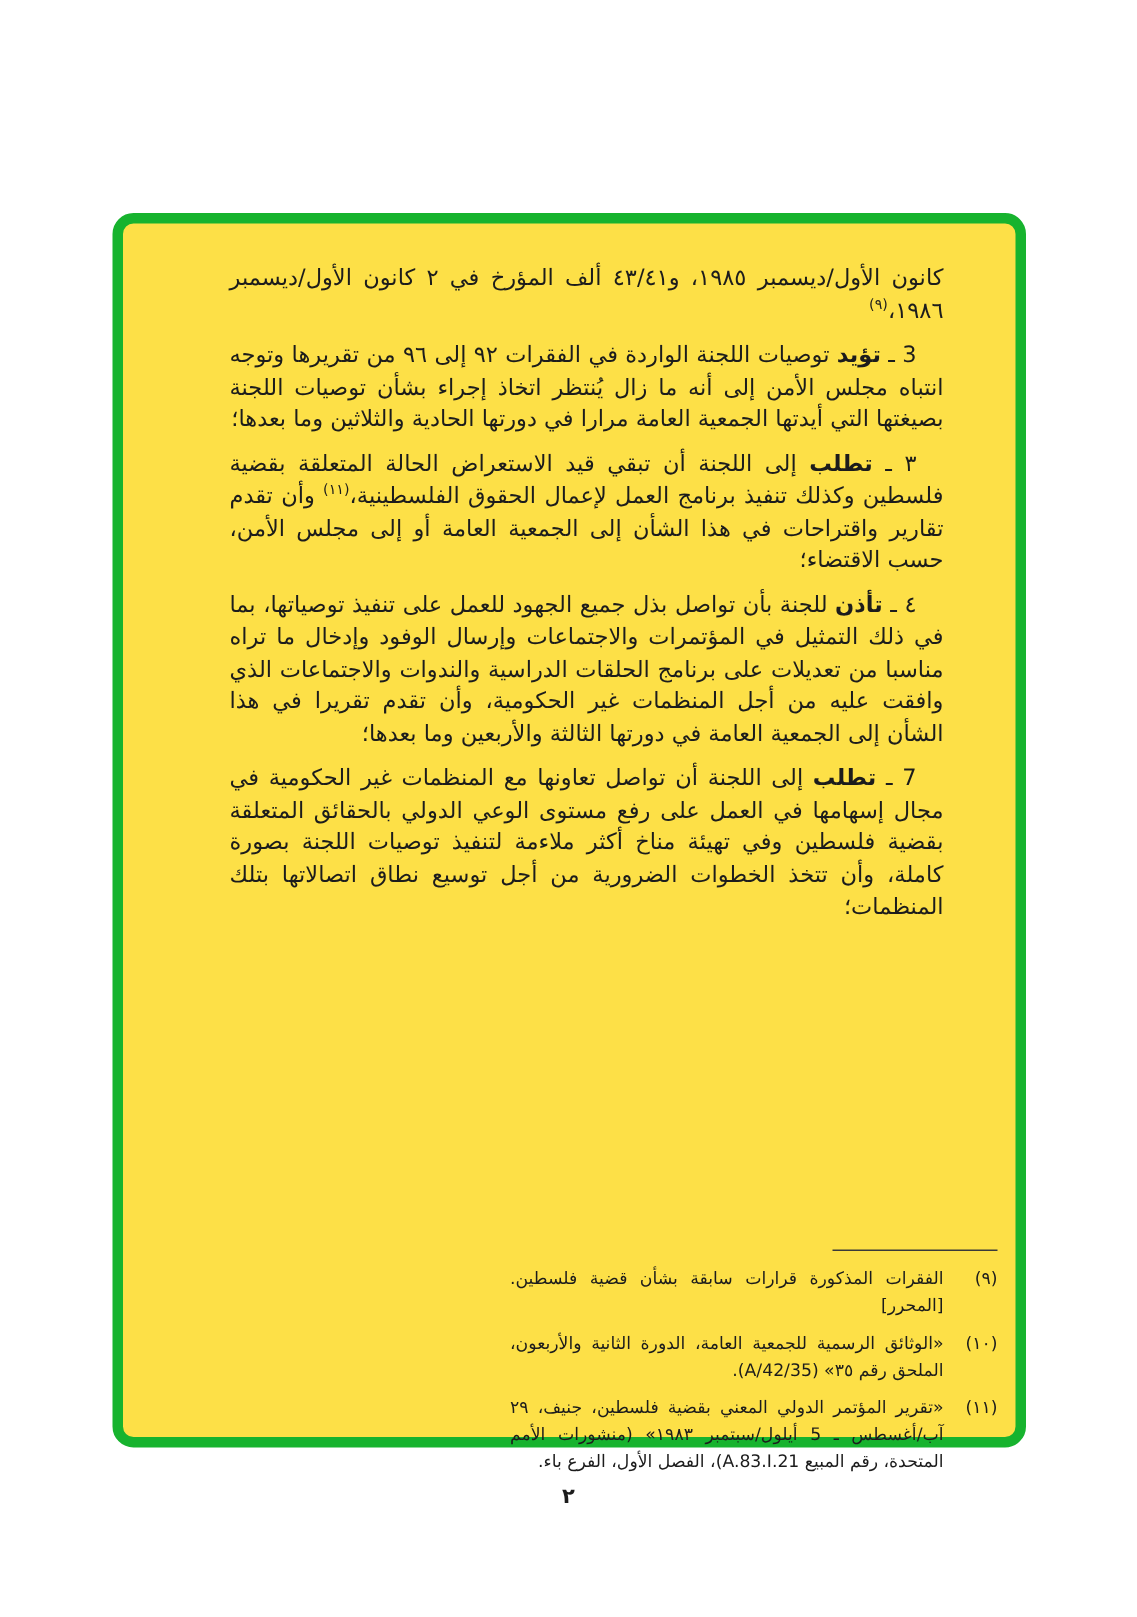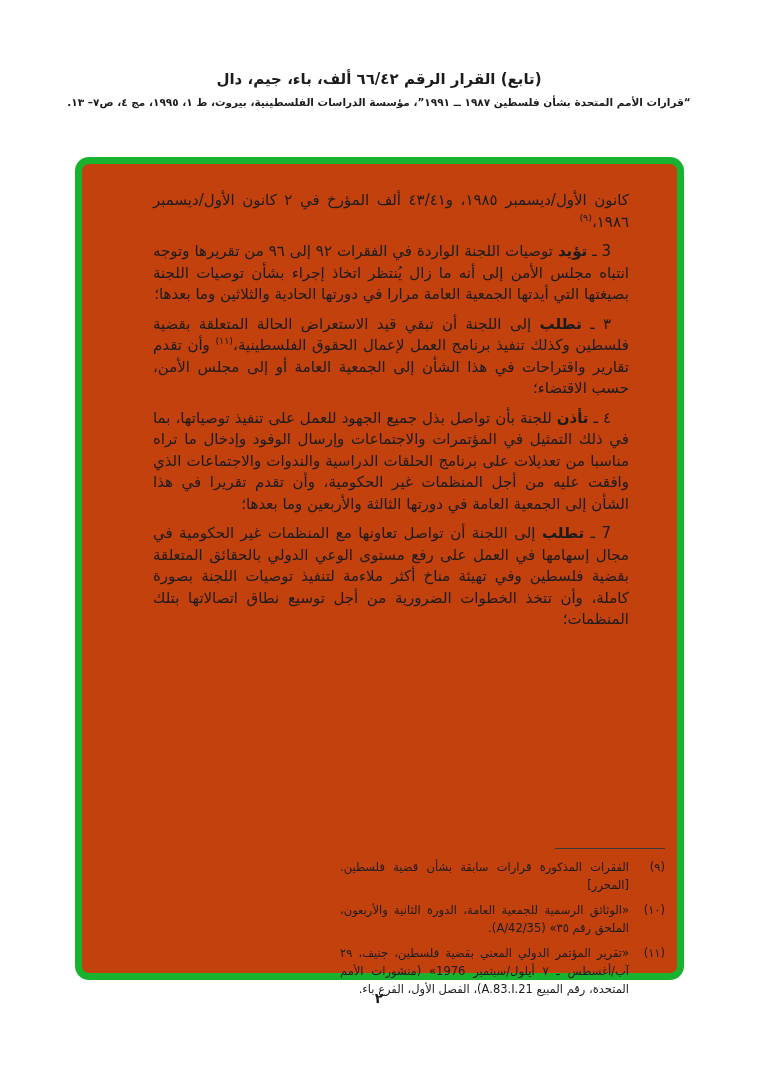--- a/index.html
+++ b/index.html
@@ -10,21 +10,21 @@
   .page{position:relative;width:758px;height:1078px;}
 
   
   .page-header{position:absolute;top:70px;left:0;right:0;text-align:center;}
   .header-title{font-size:15px;font-weight:bold;letter-spacing:0;}
   .header-source{font-size:10.5px;font-weight:bold;margin-top:8px;}
 
   
   .green-box{
     position:absolute;top:142px;left:75px;width:595px;height:809px;
-    border:7px solid #17b32e;border-radius:14px;background:#c2410c;margin-top:15px;
+    border:7px solid #17b32e;border-radius:14px;background:#fde047;
   }
 
   
   .body-text{
     position:absolute;top:26px;right:48px;width:476px;
     font-size:15px;line-height:21.5px;text-align:justify;
   }
   .body-text p{margin:0;}
   .body-text p + p{margin-top:8px;}
   .body-text p.indent{text-indent:18px;}
@@ -45,24 +45,20 @@
   .page-number{
     position:absolute;top:990px;left:0;right:0;text-align:center;
     font-size:14px;font-weight:bold;
   }
 </style>
 </head>
 <body>
 
 <div class="page">
 
-  <header class="page-header">
-    <div class="header-title">(تابع) القرار الرقم ٦٦/٤٢ ألف، باء، جيم، دال</div>
-    <div class="header-source">“قرارات الأمم المتحدة بشأن فلسطين ١٩٨٧ ــ ١٩٩١”، مؤسسة الدراسات الفلسطينية، بيروت، ط ١، ١٩٩٥، مج ٤، ص٧– ١٣.</div>
-  </header>
 
   <div class="green-box" style="border-color: rgb(23, 179, 46);">
     <div class="body-text">
         <p><span class="seg-normal">كانون الأول/ديسمبر ١٩٨٥، و٤٣/٤١ ألف المؤرخ في ٢ كانون الأول/ديسمبر ١٩٨٦،</span><sup class="seg-sup">(٩)</sup></p>
         <p class="indent"><span class="seg-normal">3 ـ </span><span class="seg-bold">تؤيد</span><span class="seg-normal"> توصيات اللجنة الواردة في الفقرات ٩٢ إلى ٩٦ من تقريرها وتوجه انتباه مجلس الأمن إلى أنه ما زال يُنتظر اتخاذ إجراء بشأن توصيات اللجنة بصيغتها التي أيدتها الجمعية العامة مرارا في دورتها الحادية والثلاثين وما بعدها؛</span></p>
         <p class="indent"><span class="seg-normal">٣ ـ </span><span class="seg-bold">تطلب</span><span class="seg-normal"> إلى اللجنة أن تبقي قيد الاستعراض الحالة المتعلقة بقضية فلسطين وكذلك تنفيذ برنامج العمل لإعمال الحقوق الفلسطينية،</span><sup class="seg-sup">(١١)</sup><span class="seg-normal"> وأن تقدم تقارير واقتراحات في هذا الشأن إلى الجمعية العامة أو إلى مجلس الأمن، حسب الاقتضاء؛</span></p>
         <p class="indent"><span class="seg-normal">٤ ـ </span><span class="seg-bold">تأذن</span><span class="seg-normal"> للجنة بأن تواصل بذل جميع الجهود للعمل على تنفيذ توصياتها، بما في ذلك التمثيل في المؤتمرات والاجتماعات وإرسال الوفود وإدخال ما تراه مناسبا من تعديلات على برنامج الحلقات الدراسية والندوات والاجتماعات الذي وافقت عليه من أجل المنظمات غير الحكومية، وأن تقدم تقريرا في هذا الشأن إلى الجمعية العامة في دورتها الثالثة والأربعين وما بعدها؛</span></p>
         <p class="indent"><span class="seg-normal">7 ـ </span><span class="seg-bold">تطلب</span><span class="seg-normal"> إلى اللجنة أن تواصل تعاونها مع المنظمات غير الحكومية في مجال إسهامها في العمل على رفع مستوى الوعي الدولي بالحقائق المتعلقة بقضية فلسطين وفي تهيئة مناخ أكثر ملاءمة لتنفيذ توصيات اللجنة بصورة كاملة، وأن تتخذ الخطوات الضرورية من أجل توسيع نطاق اتصالاتها بتلك المنظمات؛</span></p>
       </div>
 
@@ -72,21 +68,21 @@
           <div class="footnote">
             <span class="fn-marker">(٩)</span>
             <span class="fn-text">الفقرات المذكورة قرارات سابقة بشأن قضية فلسطين. [المحرر]</span>
           </div>
           <div class="footnote">
             <span class="fn-marker">(١٠)</span>
             <span class="fn-text">«الوثائق الرسمية للجمعية العامة، الدورة الثانية والأربعون، الملحق رقم ٣٥» (A/42/35).</span>
           </div>
           <div class="footnote">
             <span class="fn-marker">(١١)</span>
-            <span class="fn-text">«تقرير المؤتمر الدولي المعني بقضية فلسطين، جنيف، ٢٩ آب/أغسطس ـ ٧ أيلول/سبتمبر 1976» (منشورات الأمم المتحدة، رقم المبيع A.83.I.21)، الفصل الأول، الفرع باء.</span>
+            <span class="fn-text">«تقرير المؤتمر الدولي المعني بقضية فلسطين، جنيف، ٢٩ آب/أغسطس ـ 5 أيلول/سبتمبر ١٩٨٣» (منشورات الأمم المتحدة، رقم المبيع A.83.I.21)، الفصل الأول، الفرع باء.</span>
           </div>
         </div>
     </div>
   </div>
 
   <div class="page-number">٢</div>
 
 </div>
 
 </body></html>

